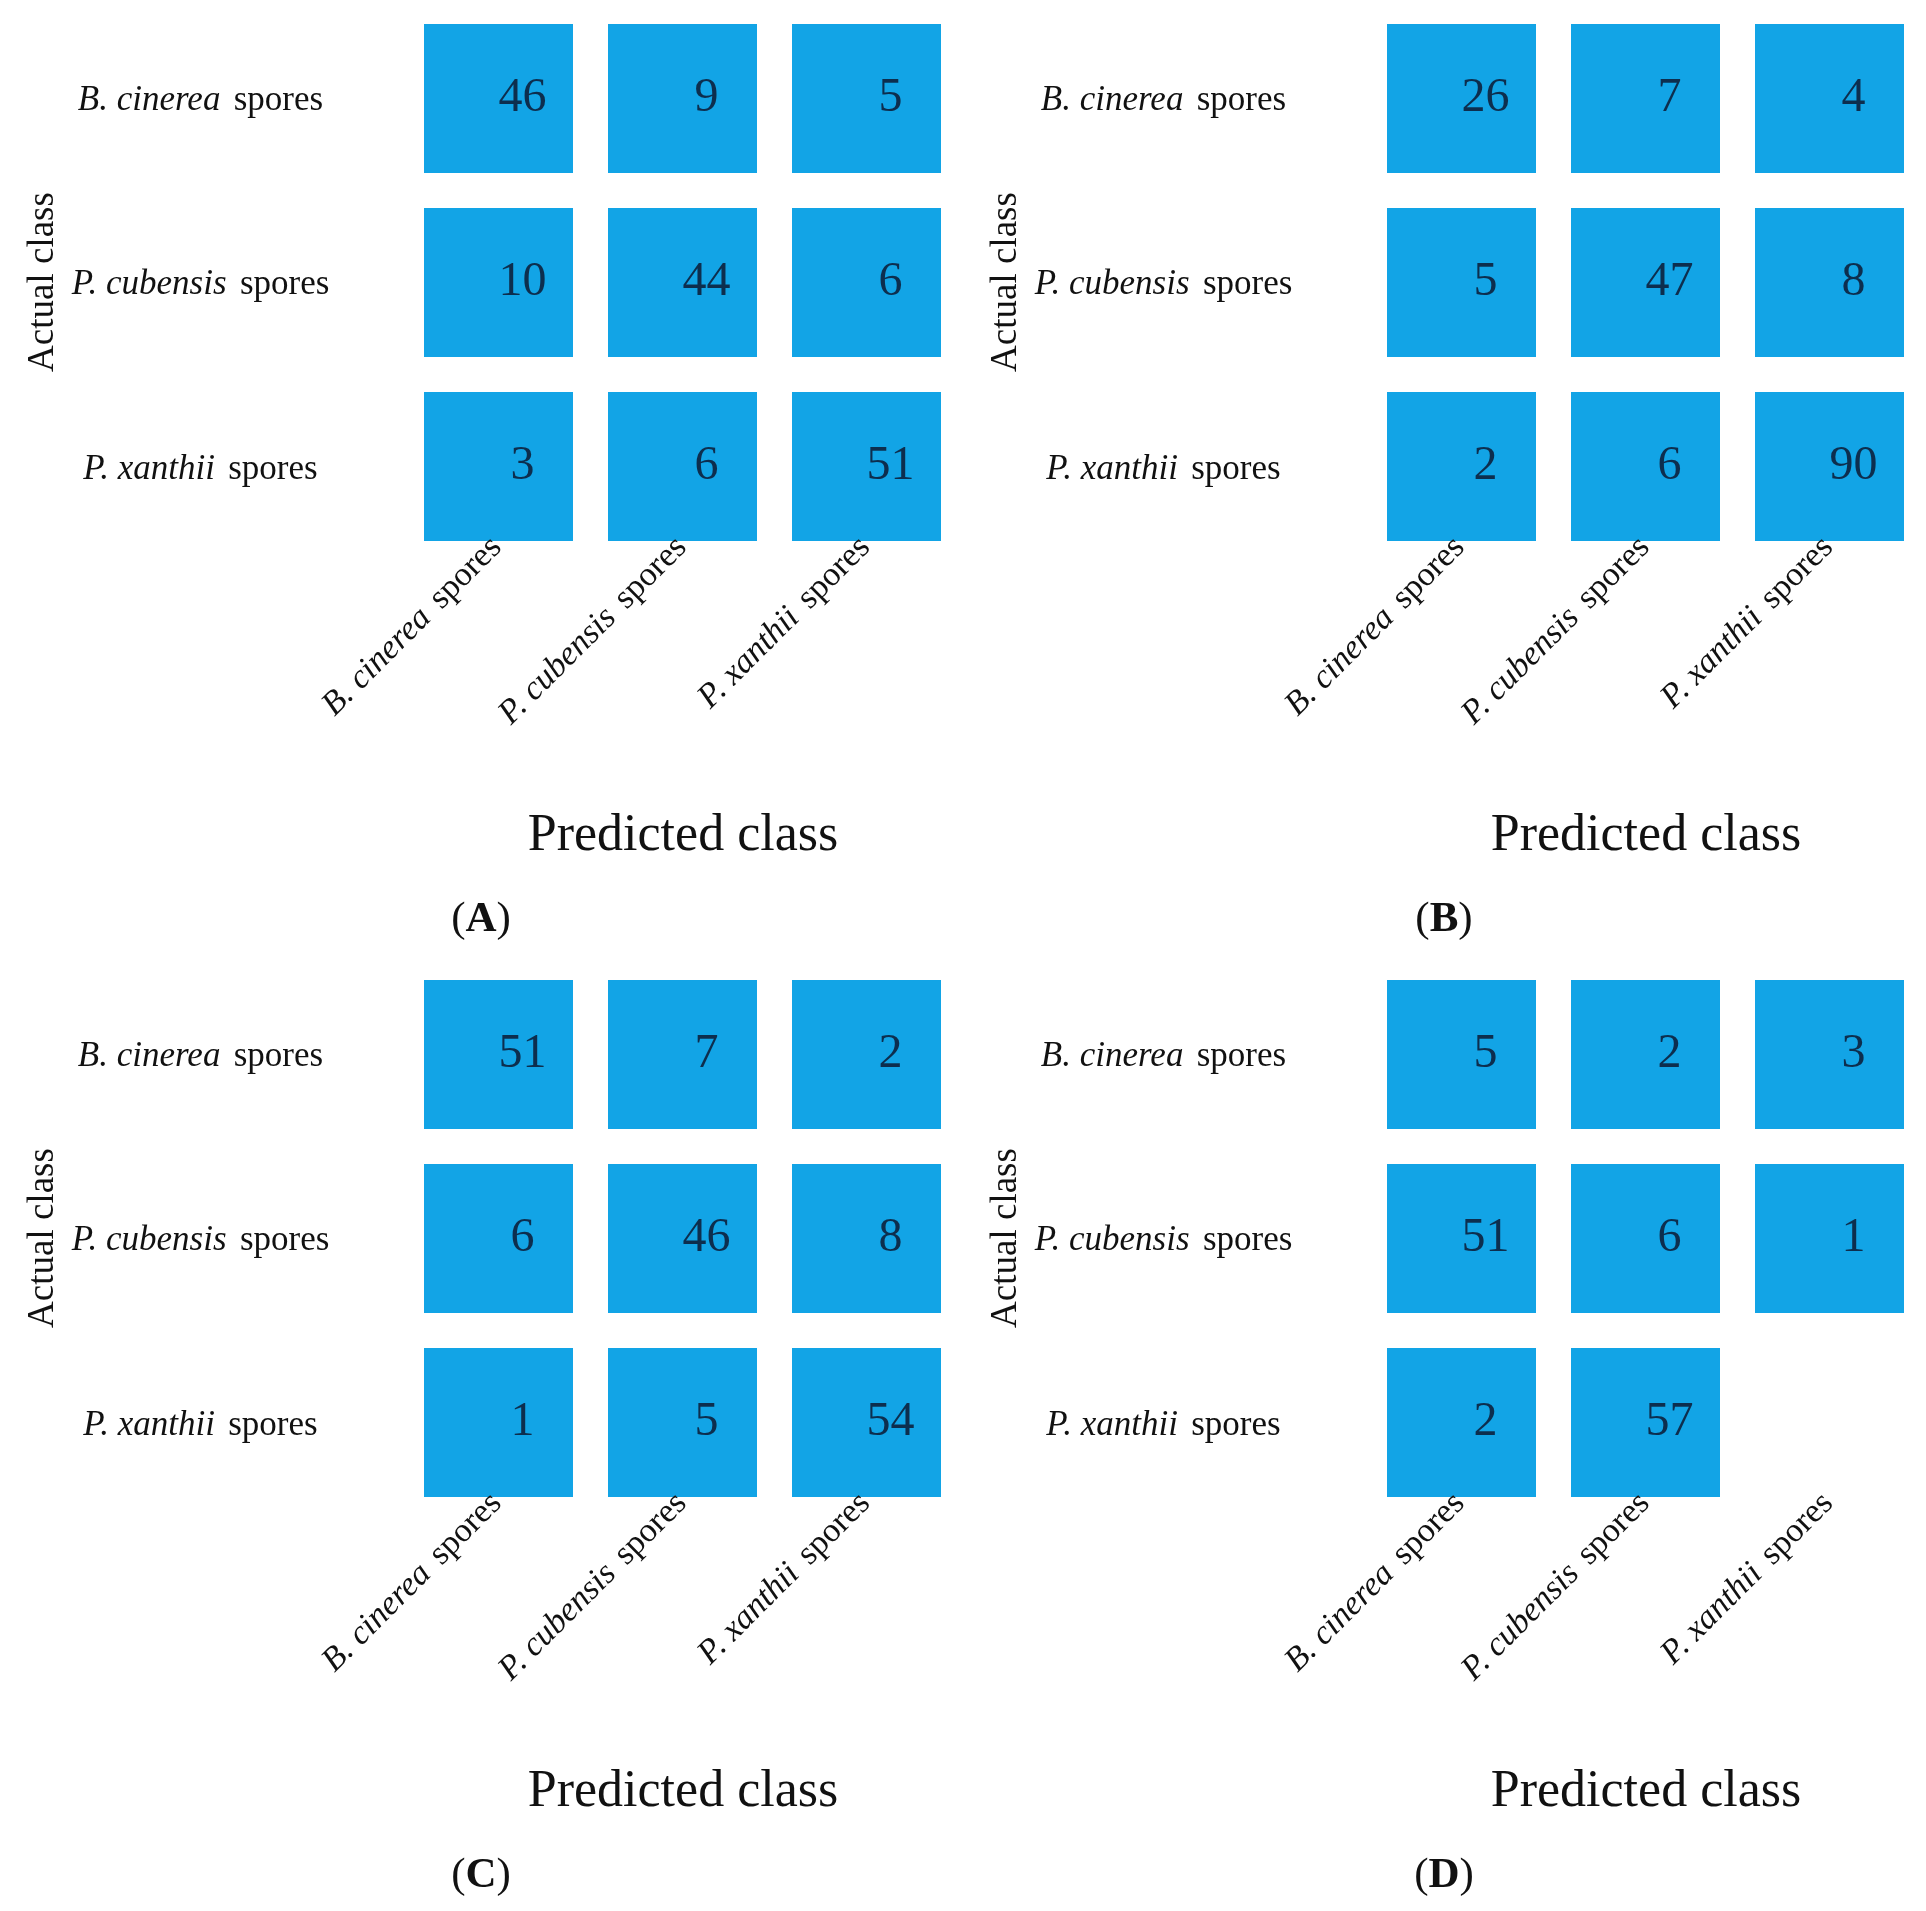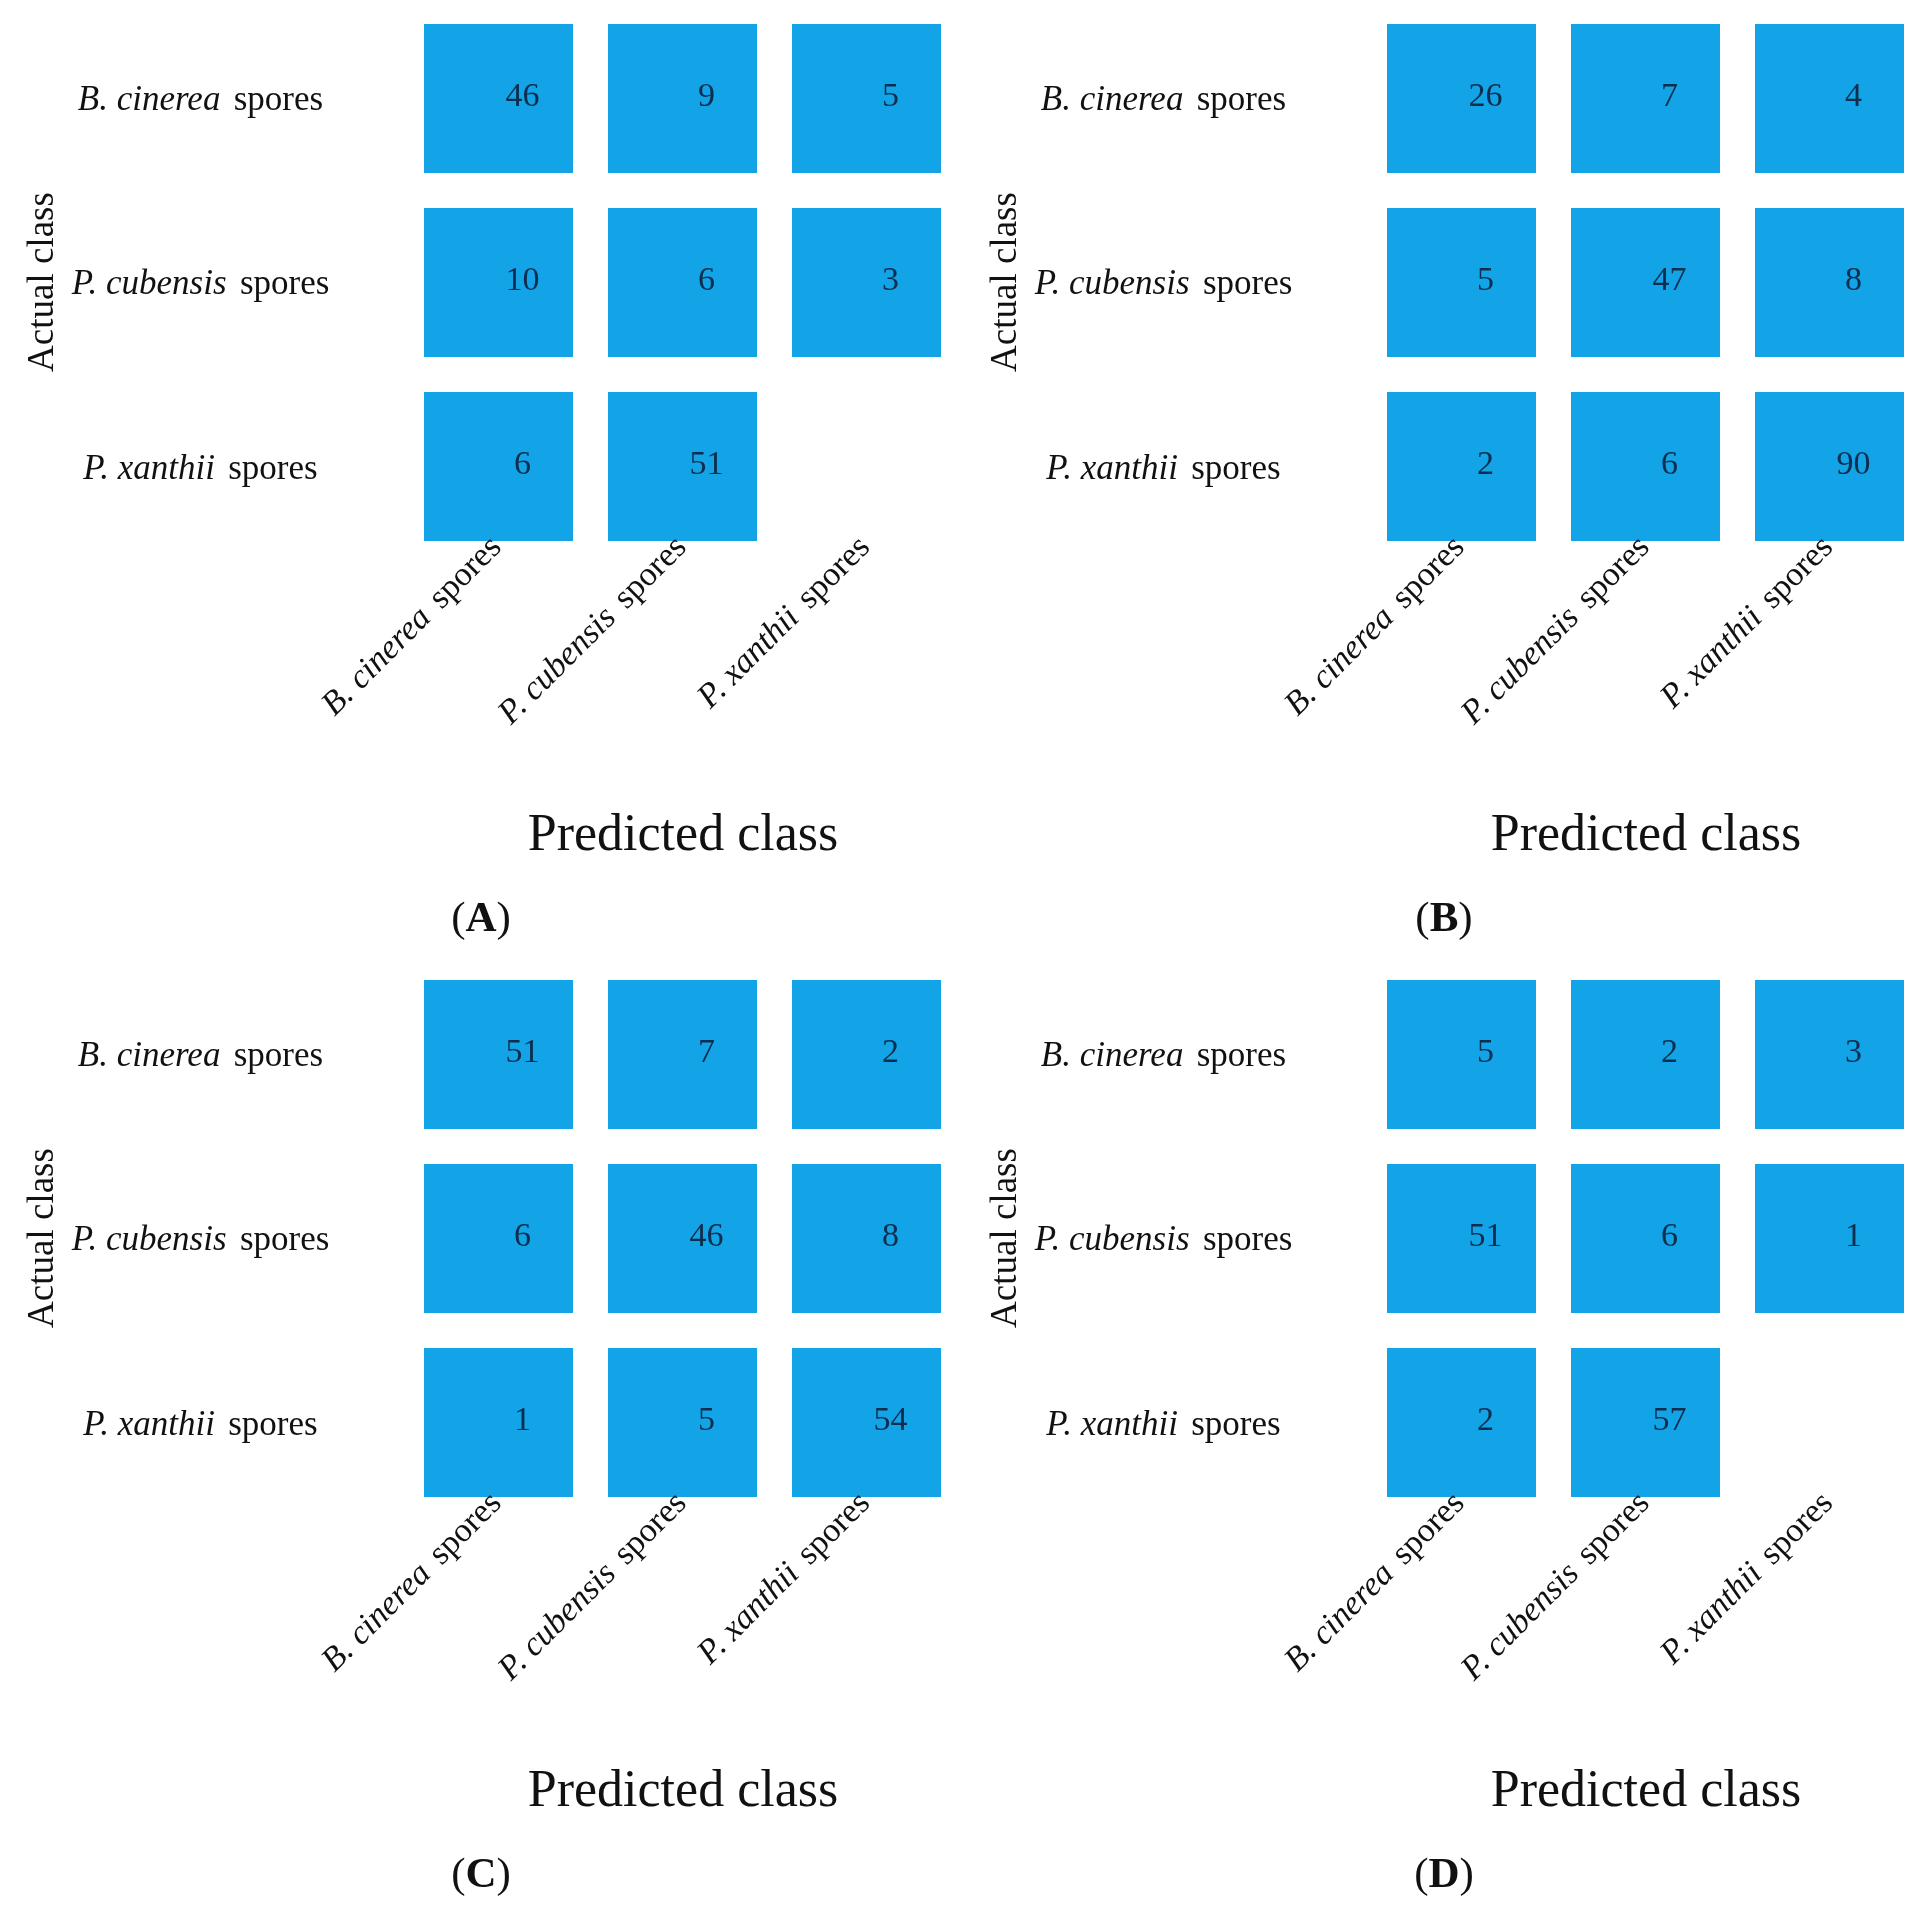--- a/index.html
+++ b/index.html
@@ -26,21 +26,21 @@
     position: absolute; left: 424px; top: 24px;
     display: grid;
     grid-template-columns: repeat(3, 149px);
     grid-template-rows: repeat(3, 149px);
     gap: 35px;
   }
   .cell {
     background: var(--cell);
     color: var(--num);
     display: flex; align-items: center; justify-content: center;
-    font-size: 34px;
+    font-size: 48px;
     padding-bottom: 7.7px;
     box-sizing: border-box;
     padding-left: 48px;
   }
 
   
   .rowlab {
     position: absolute; left: 0; width: 401px;
     text-align: center; white-space: nowrap;
     font-size: 35px; line-height: 44px;
@@ -102,20 +102,21 @@
     </div>
     <div class="rowlab r2">
       <span class="species">P. xanthii</span><span class="plain">spores</span>
     </div>
 
     <div class="grid">
       <div class="cell">46</div>
       <div class="cell">9</div>
       <div class="cell">5</div>
       <div class="cell">10</div>
+      <div class="cell">44</div>
       <div class="cell">6</div>
       <div class="cell">3</div>
       <div class="cell">6</div>
       <div class="cell">51</div>
     </div>
 
     <div class="collab c0">
       <span class="rot">
         <span class="species">B. cinerea</span><span class="plain">spores</span>
       </span>

